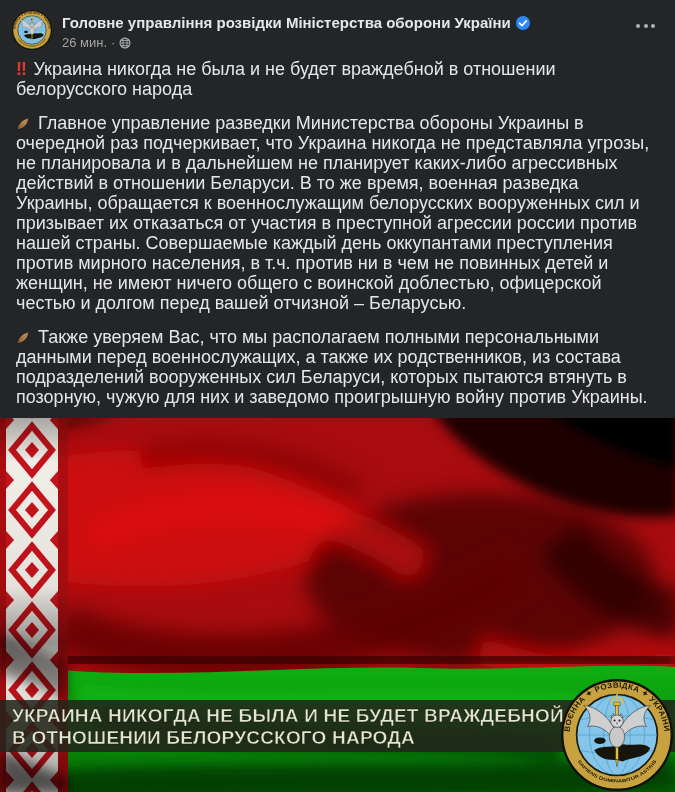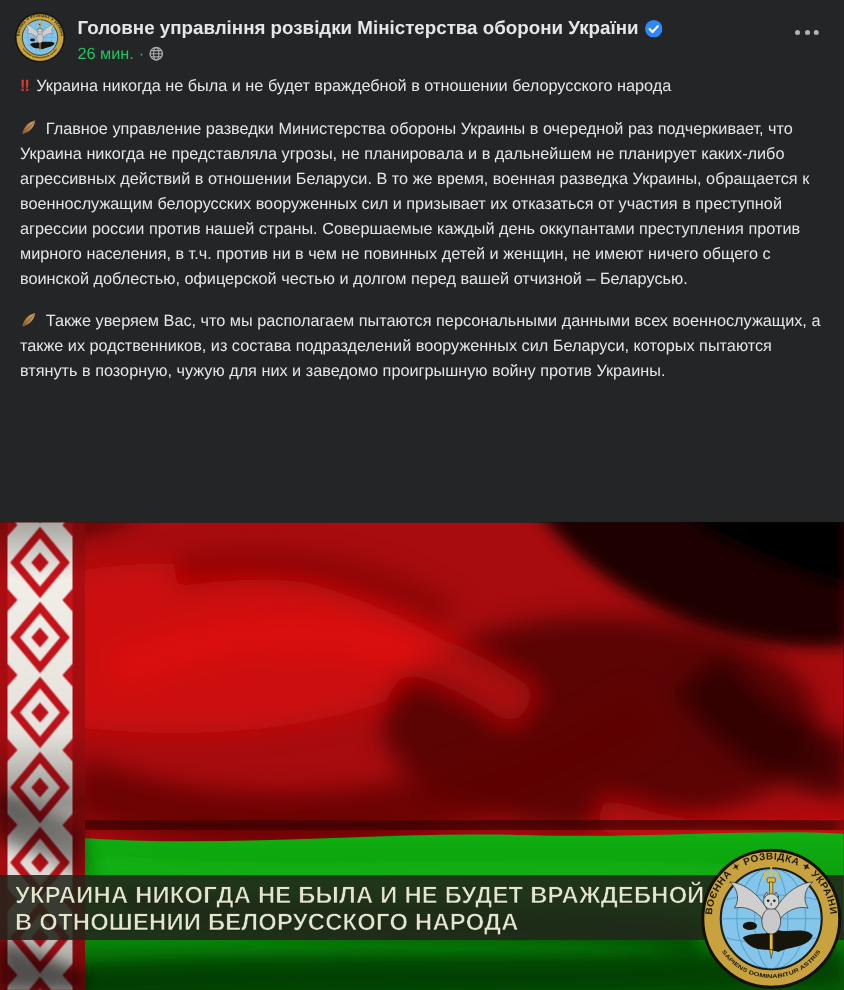--- a/index.html
+++ b/index.html
@@ -12,28 +12,28 @@
   .post{display:flex;flex-direction:column;height:792px}
 
   
   .header{display:flex;align-items:flex-end;padding:10px 16px 0 12px;position:relative}
   .avatar{width:40px;height:40px;border-radius:50%;overflow:hidden;flex:0 0 40px;cursor:pointer;background:#0c1624}
   .avatar svg{width:40px;height:40px;display:block}
   .hinfo{margin-left:10px;min-width:0;padding-top:1px}
   .name-row{display:flex;align-items:center;gap:5px}
   .name{font-size:15px;font-weight:700;color:#e4e6eb;line-height:19px;cursor:pointer;white-space:nowrap}
   .vbadge{width:14px;height:14px;flex:0 0 14px}
-  .meta{display:flex;align-items:center;gap:4px;color:#22c55e;font-size:13px;margin-top:3px}
+  .meta{display:flex;align-items:center;gap:4px;color:#a3a3a3;font-size:13px;margin-top:3px}
   .meta .ts{cursor:pointer}
   .globe{width:12px;height:12px;opacity:.95}
   .more{position:absolute;right:12px;top:14px;display:flex;gap:3.5px;padding:10px 8px;cursor:pointer;border-radius:50%}
   .more i{width:4px;height:4px;border-radius:50%;background:#b0b3b8;display:block}
 
   
-  .ptext{padding:9px 16px 16px 16px;color:#e4e6eb;font-size:13px;line-height:20px;flex:1 1 auto;overflow:hidden}
+  .ptext{padding:9px 16px 16px 16px;color:#e4e6eb;font-size:18px;line-height:20px;flex:1 1 auto;overflow:hidden}
   .ptext p{margin:0 0 14px 0}
   .excl{color:#e0392f;font-weight:700;letter-spacing:1.5px}
   .feather{width:14px;height:14px;vertical-align:-2px;margin-right:3px}
 
   
   .pimage{flex:0 0 374px;margin-top:auto;overflow:hidden;cursor:pointer}
   .pimage svg{display:block;width:675px;height:374px}
   .hiddendefs{position:absolute;width:0;height:0}
 </style>
 </head>
@@ -137,21 +137,21 @@
           <path d="M2.2,13.8 C2.8,8.6 6.8,3.4 13.8,1.6 C13.4,7.4 9,12.2 3.6,13.4 Z" fill="url(#fg)"></path>
           <path d="M2.2,13.8 C6,10.5 10,6.5 13.8,1.6" stroke="#8a5a2b" stroke-width="0.8" fill="none"></path>
         </svg>
       <span>Главное управление разведки Министерства обороны Украины в очередной раз подчеркивает, что Украина никогда не представляла угрозы, не планировала и в дальнейшем не планирует каких-либо агрессивных действий в отношении Беларуси. В то же время, военная разведка Украины, обращается к военнослужащим белорусских вооруженных сил и призывает их отказаться от участия в преступной агрессии россии против нашей страны. Совершаемые каждый день оккупантами преступления против мирного населения, в т.ч. против ни в чем не повинных детей и женщин, не имеют ничего общего с воинской доблестью, офицерской честью и долгом перед вашей отчизной – Беларусью.</span>
     </p>
     <p>
       <svg class="feather" viewBox="0 0 16 16">
           <path d="M2.2,13.8 C2.8,8.6 6.8,3.4 13.8,1.6 C13.4,7.4 9,12.2 3.6,13.4 Z" fill="url(#fg)"></path>
           <path d="M2.2,13.8 C6,10.5 10,6.5 13.8,1.6" stroke="#8a5a2b" stroke-width="0.8" fill="none"></path>
         </svg>
-      <span>Также уверяем Вас, что мы располагаем пытаются персональными данными всех военнослужащих, а также их родственников, из состава подразделений вооруженных сил Беларуси, которых пытаются втянуть в позорную, чужую для них и заведомо проигрышную войну против Украины.</span>
+      <span>Также уверяем Вас, что мы располагаем полными персональными данными перед военнослужащих, а также их родственников, из состава подразделений вооруженных сил Беларуси, которых пытаются втянуть в позорную, чужую для них и заведомо проигрышную войну против Украины.</span>
     </p>
   </div>
 
   <div class="pimage">
     <svg viewBox="0 0 675 374" preserveAspectRatio="none">
       <defs>
         <filter id="b6" x="-30%" y="-30%" width="160%" height="160%">
             <feGaussianBlur stdDeviation="6"></feGaussianBlur>
           </filter>
         <filter id="b10" x="-30%" y="-30%" width="160%" height="160%">

